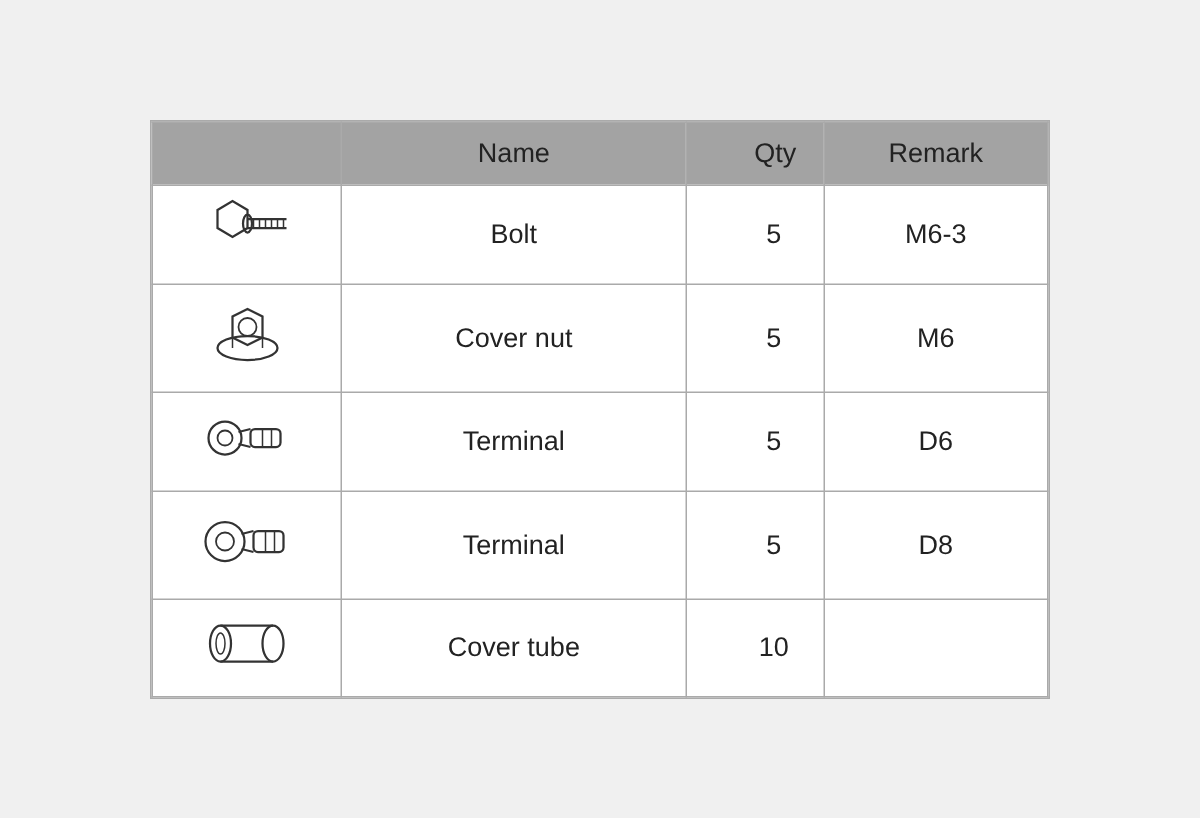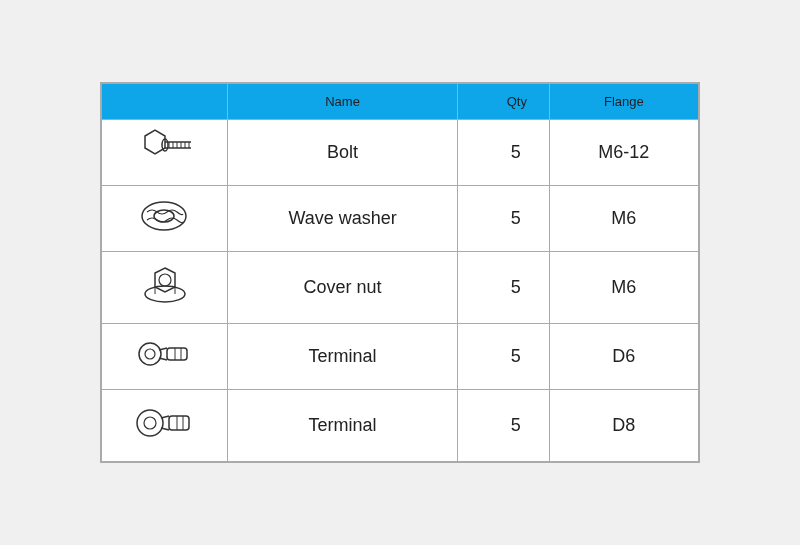--- a/index.html
+++ b/index.html
@@ -20,24 +20,24 @@
       border-collapse: collapse;
       width: 600px;
     }
 
     table {
       width: 100%;
       border-collapse: collapse;
     }
 
     thead tr th {
-      background: #0ea5e9;
+      background: #a3a3a3;
       border: 1.5px solid #aaa;
       padding: 10px 8px;
-      font-size: 13px;
+      font-size: 18px;
       font-weight: normal;
       text-align: center;
       color: #222;
     }
 
     tbody tr td {
       border: 1.5px solid #aaa;
       padding: 8px 10px;
       font-size: 18px;
       text-align: center;
@@ -63,21 +63,21 @@
 </head>
 <body>
 
 <div class="table-wrapper">
   <table>
     <thead>
       <tr>
         <th class="icon-cell"></th>
         <th class="name-col">Name</th>
         <th class="qty-col">Qty</th>
-        <th class="remark-col">Flange</th>
+        <th class="remark-col">Remark</th>
       </tr>
     </thead>
     <tbody id="table-body">
     <tr>
           <td class="icon-cell"><svg width="60" height="44" viewBox="0 0 60 44" fill="none" xmlns="http://www.w3.org/2000/svg">
 
           <polygon points="10,8 20,2 30,8 30,20 20,26 10,20" stroke="#333" stroke-width="1.5" fill="none"></polygon>
 
           <line x1="30" y1="14" x2="56" y2="14" stroke="#333" stroke-width="1.5"></line>
           <line x1="30" y1="20" x2="56" y2="20" stroke="#333" stroke-width="1.5"></line>
@@ -86,35 +86,21 @@
           <line x1="38" y1="14" x2="38" y2="20" stroke="#333" stroke-width="1"></line>
           <line x1="42" y1="14" x2="42" y2="20" stroke="#333" stroke-width="1"></line>
           <line x1="46" y1="14" x2="46" y2="20" stroke="#333" stroke-width="1"></line>
           <line x1="50" y1="14" x2="50" y2="20" stroke="#333" stroke-width="1"></line>
           <line x1="54" y1="14" x2="54" y2="20" stroke="#333" stroke-width="1"></line>
 
           <ellipse cx="30" cy="17" rx="3" ry="6" stroke="#333" stroke-width="1.5" fill="none"></ellipse>
         </svg></td>
           <td class="name-col">Bolt</td>
           <td class="qty-col">5</td>
-          <td class="remark-col">M6-12</td>
-        </tr>
-        <tr>
-          <td class="icon-cell"><svg width="55" height="44" viewBox="0 0 55 44" fill="none" xmlns="http://www.w3.org/2000/svg">
-
-          <ellipse cx="27" cy="22" rx="22" ry="14" stroke="#333" stroke-width="1.5" fill="none"></ellipse>
-
-          <ellipse cx="27" cy="22" rx="10" ry="6" stroke="#333" stroke-width="1.5" fill="none"></ellipse>
-
-          <path d="M 10,18 Q 15,14 20,18 Q 25,22 30,18 Q 35,14 40,18 Q 45,22 46,20" stroke="#333" stroke-width="1.2" fill="none"></path>
-          <path d="M 10,26 Q 15,22 20,26 Q 25,30 30,26 Q 35,22 40,26 Q 45,30 46,28" stroke="#333" stroke-width="1.2" fill="none"></path>
-        </svg></td>
-          <td class="name-col">Wave washer</td>
-          <td class="qty-col">5</td>
-          <td class="remark-col">M6</td>
+          <td class="remark-col">M6-3</td>
         </tr>
         <tr>
           <td class="icon-cell"><svg width="50" height="50" viewBox="0 0 50 50" fill="none" xmlns="http://www.w3.org/2000/svg">
 
           <ellipse cx="25" cy="34" rx="20" ry="8" stroke="#333" stroke-width="1.5" fill="none"></ellipse>
 
           <polygon points="25,8 35,13 35,27 25,32 15,27 15,13" stroke="#333" stroke-width="1.5" fill="none"></polygon>
 
           <circle cx="25" cy="20" r="6" stroke="#333" stroke-width="1.2" fill="none"></circle>
 
@@ -152,15 +138,29 @@
           <line x1="26" y1="30" x2="34" y2="32" stroke="#333" stroke-width="1.5"></line>
 
           <rect x="34" y="18" width="20" height="14" rx="3" stroke="#333" stroke-width="1.5" fill="none"></rect>
           <line x1="42" y1="18" x2="42" y2="32" stroke="#333" stroke-width="1"></line>
           <line x1="48" y1="18" x2="48" y2="32" stroke="#333" stroke-width="1"></line>
         </svg></td>
           <td class="name-col">Terminal</td>
           <td class="qty-col">5</td>
           <td class="remark-col">D8</td>
         </tr>
+        <tr>
+          <td class="icon-cell"><svg width="55" height="36" viewBox="0 0 55 36" fill="none" xmlns="http://www.w3.org/2000/svg">
+
+          <ellipse cx="10" cy="18" rx="7" ry="12" stroke="#333" stroke-width="1.5" fill="none"></ellipse>
+          <ellipse cx="45" cy="18" rx="7" ry="12" stroke="#333" stroke-width="1.5" fill="none"></ellipse>
+          <line x1="10" y1="6" x2="45" y2="6" stroke="#333" stroke-width="1.5"></line>
+          <line x1="10" y1="30" x2="45" y2="30" stroke="#333" stroke-width="1.5"></line>
+
+          <ellipse cx="10" cy="18" rx="3" ry="7" stroke="#333" stroke-width="1" fill="none"></ellipse>
+        </svg></td>
+          <td class="name-col">Cover tube</td>
+          <td class="qty-col">10</td>
+          <td class="remark-col"></td>
+        </tr>
       </tbody>
   </table>
 </div>
 
 </body></html>

